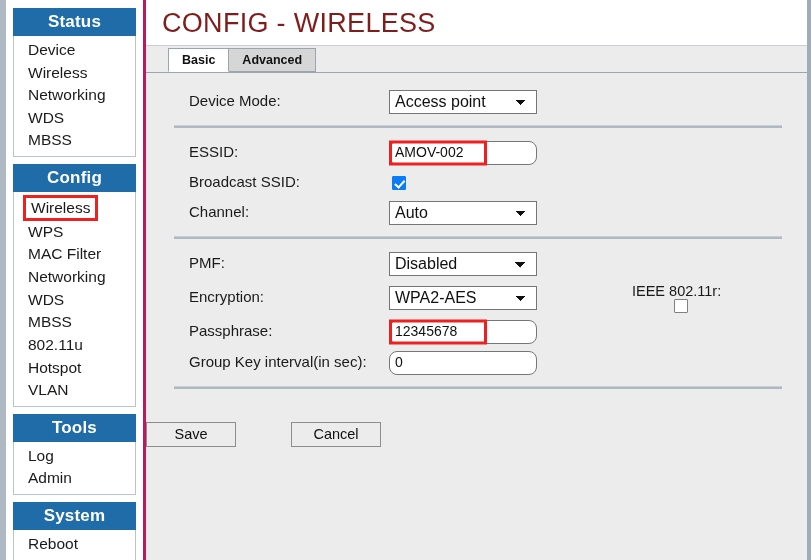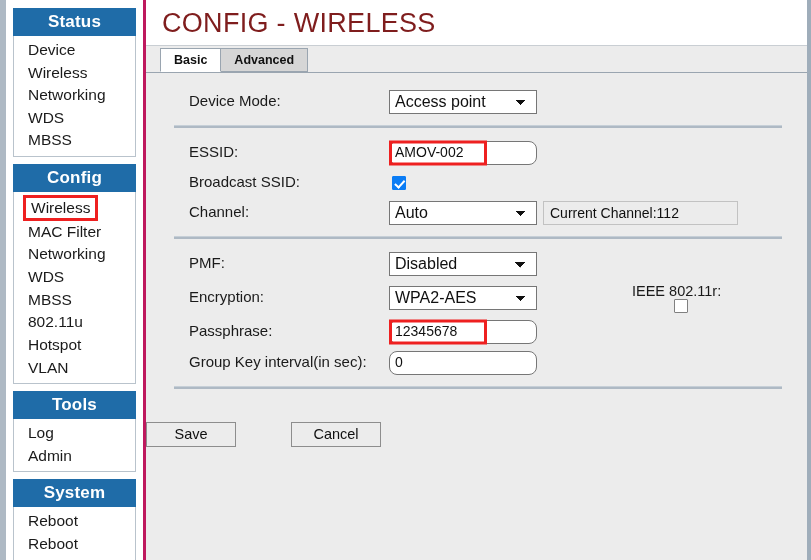--- a/index.html
+++ b/index.html
@@ -106,21 +106,21 @@
     line-height: 1.1;
   }
 
   
   #tab-strip {
     height: 27px;
     background: #ececec;
     border-bottom: 1px solid #9aa5b0;
     display: flex;
     align-items: flex-end;
-    padding-left: 14px;
+    padding-left: 22px;
     box-sizing: border-box;
   }
 
   .tab {
     font-size: 12.5px;
     font-weight: bold;
     color: #111111;
     padding: 4px 13px 5px 13px;
     border: 1px solid #9aa5b0;
     margin-right: -1px;
@@ -343,20 +343,21 @@
         <div class="nav-item">Networking</div>
         <div class="nav-item">WDS</div>
         <div class="nav-item">MBSS</div>
       </div>
     </div>
 
     <div class="nav-group">
       <div class="nav-header">Config</div>
       <div class="nav-list">
         <div class="nav-item highlighted">Wireless</div>
+        <div class="nav-item">WPS</div>
         <div class="nav-item">MAC Filter</div>
         <div class="nav-item">Networking</div>
         <div class="nav-item">WDS</div>
         <div class="nav-item">MBSS</div>
         <div class="nav-item">802.11u</div>
         <div class="nav-item">Hotspot</div>
         <div class="nav-item">VLAN</div>
       </div>
     </div>
 
@@ -420,21 +421,20 @@
             <input class="cb" type="checkbox" checked="" style="">
           </div>
         </div>
 
         <div class="row">
           <div class="row-label">Channel:</div>
           <div class="row-field">
             <select class="ctl">
               <option>Auto</option>
             </select>
-            <div class="readonly-box">Current Channel:112</div>
           </div>
         </div>
       </div>
 
       <div class="divider"></div>
 
       <div>
 
         <div class="row">
           <div class="row-label">PMF:</div>

